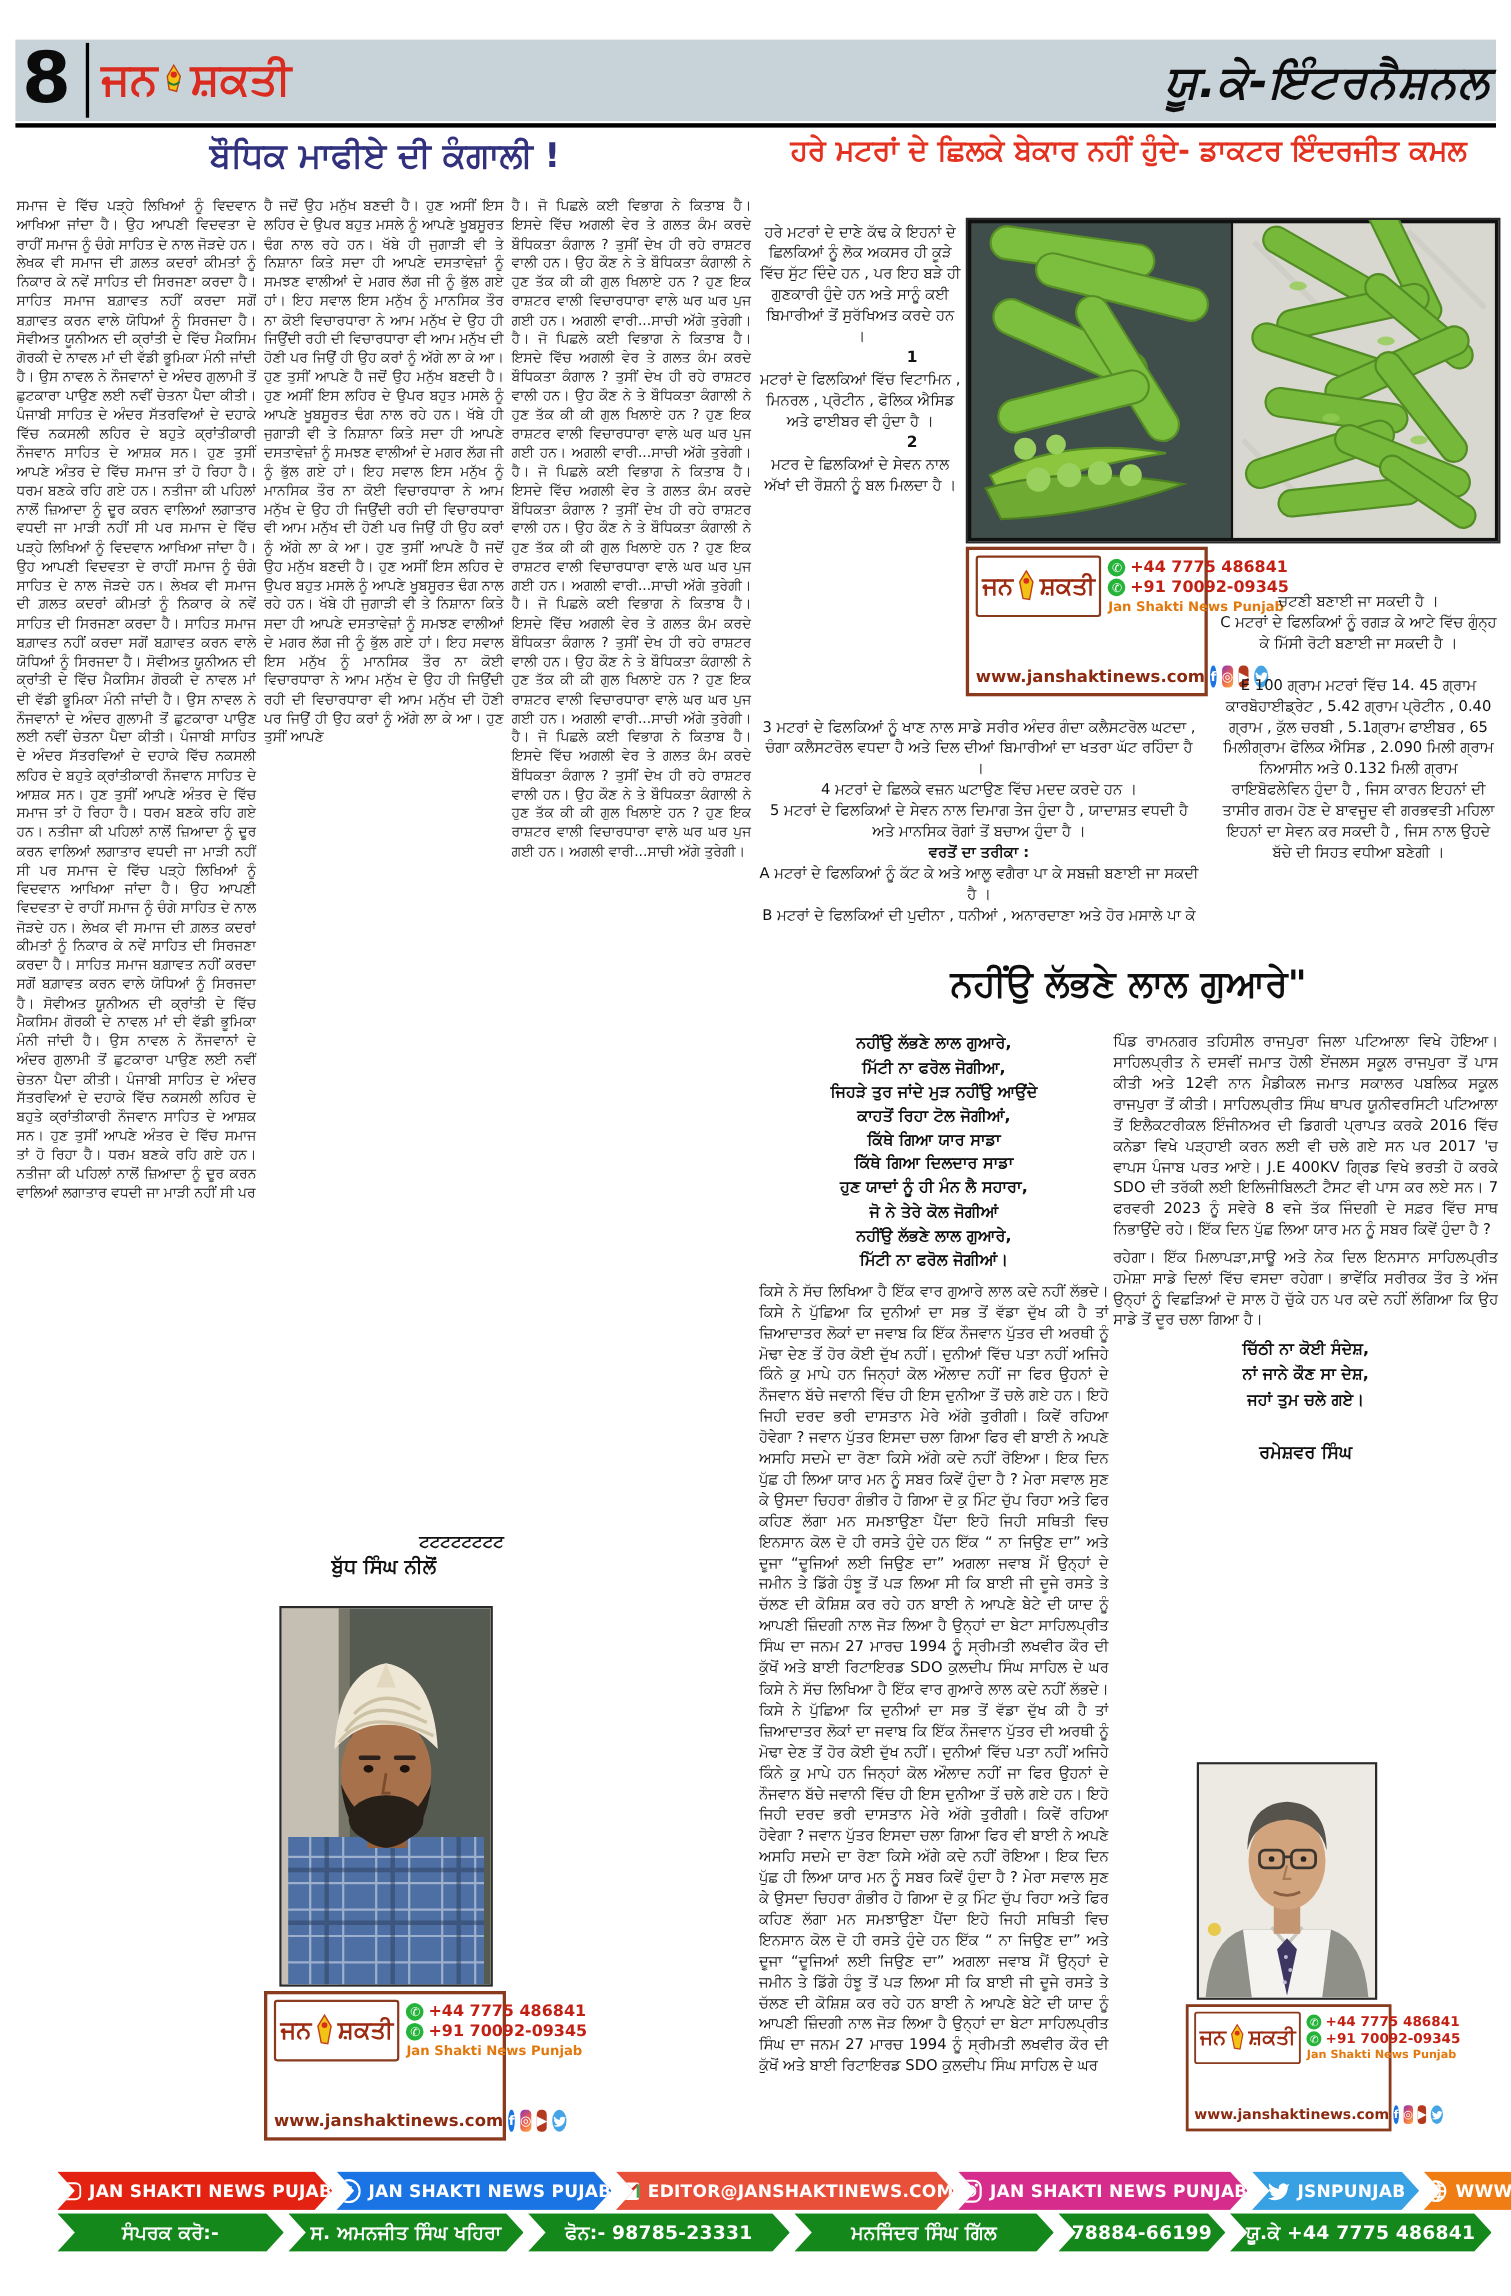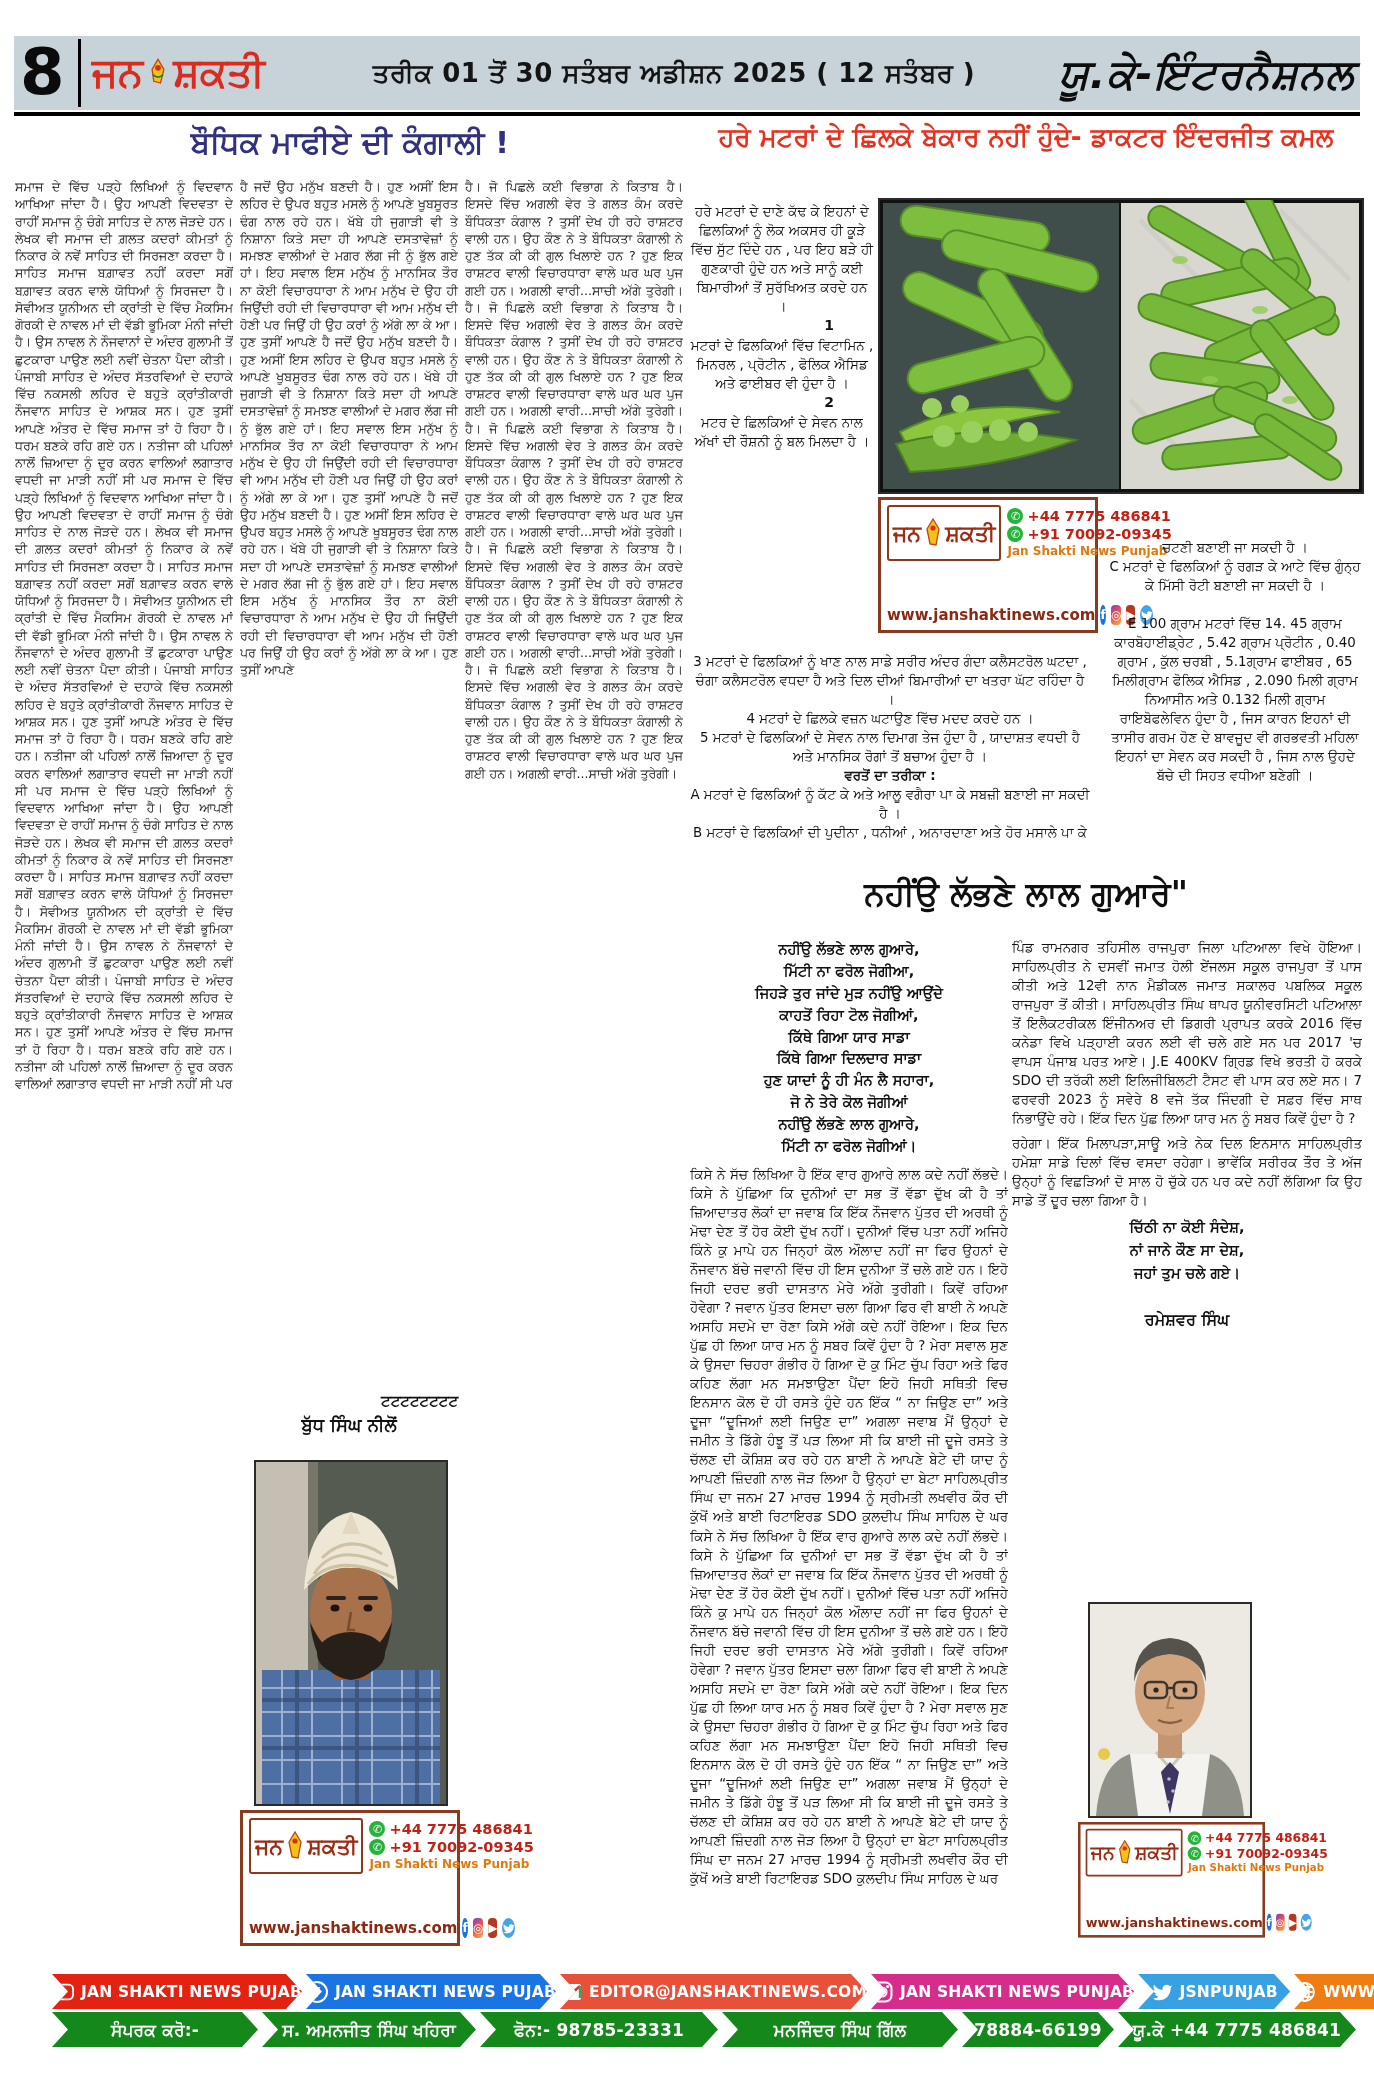--- a/index.html
+++ b/index.html
@@ -65,21 +65,20 @@
     <span>ਜਨ</span>
     <span class="fic">
       <svg width="26" height="34" viewBox="0 0 26 34">
           <path d="M13 2 L20 14 L16 30 L8 28 L6 14 Z" fill="#f2c214" stroke="#c2401a" stroke-width="1.5"></path>
           <circle cx="13" cy="12" r="3.4" fill="#d92b1f"></circle>
           <path d="M7 20 Q13 26 19 20" stroke="#1f7a2e" stroke-width="2" fill="none"></path>
         </svg>
     </span>
     <span>ਸ਼ਕਤੀ</span>
   </div>
-  <div class="abs dateline" style="left:330px;top:22px;width:660px;">ਤਰੀਕ 01 ਤੋਂ 30 ਸਤੰਬਰ ਅਡੀਸ਼ਨ 2025 ( 12 ਸਤੰਬਰ )</div>
   <div class="abs edition" style="left:1000px;top:14px;width:340px;">ਯੂ.ਕੇ-ਇੰਟਰਨੈਸ਼ਨਲ</div>
 </div>
 <div class="abs rule" style="left:14px;top:112px;width:1346px;height:4px;"></div>
 
 <div class="abs headL" style="left:15px;top:124px;width:670px;">ਬੌਧਿਕ ਮਾਫੀਏ ਦੀ ਕੰਗਾਲੀ !</div>
 
 <div class="abs bodytxt" style="left:15px;top:178px;width:218px;height:1770px;">ਸਮਾਜ ਦੇ ਵਿੱਚ ਪੜ੍ਹੇ ਲਿਖਿਆਂ ਨੂੰ ਵਿਦਵਾਨ ਆਖਿਆ ਜਾਂਦਾ ਹੈ। ਉਹ ਆਪਣੀ ਵਿਦਵਤਾ ਦੇ ਰਾਹੀਂ ਸਮਾਜ ਨੂੰ ਚੰਗੇ ਸਾਹਿਤ ਦੇ ਨਾਲ ਜੋੜਦੇ ਹਨ। ਲੇਖਕ ਵੀ ਸਮਾਜ ਦੀ ਗ਼ਲਤ ਕਦਰਾਂ ਕੀਮਤਾਂ ਨੂੰ ਨਿਕਾਰ ਕੇ ਨਵੇਂ ਸਾਹਿਤ ਦੀ ਸਿਰਜਣਾ ਕਰਦਾ ਹੈ। ਸਾਹਿਤ ਸਮਾਜ ਬਗ਼ਾਵਤ ਨਹੀਂ ਕਰਦਾ ਸਗੋਂ ਬਗ਼ਾਵਤ ਕਰਨ ਵਾਲੇ ਯੋਧਿਆਂ ਨੂੰ ਸਿਰਜਦਾ ਹੈ। ਸੋਵੀਅਤ ਯੂਨੀਅਨ ਦੀ ਕ੍ਰਾਂਤੀ ਦੇ ਵਿੱਚ ਮੈਕਸਿਮ ਗੋਰਕੀ ਦੇ ਨਾਵਲ ਮਾਂ ਦੀ ਵੱਡੀ ਭੂਮਿਕਾ ਮੰਨੀ ਜਾਂਦੀ ਹੈ। ਉਸ ਨਾਵਲ ਨੇ ਨੌਜਵਾਨਾਂ ਦੇ ਅੰਦਰ ਗੁਲਾਮੀ ਤੋਂ ਛੁਟਕਾਰਾ ਪਾਉਣ ਲਈ ਨਵੀਂ ਚੇਤਨਾ ਪੈਦਾ ਕੀਤੀ। ਪੰਜਾਬੀ ਸਾਹਿਤ ਦੇ ਅੰਦਰ ਸੱਤਰਵਿਆਂ ਦੇ ਦਹਾਕੇ ਵਿੱਚ ਨਕਸਲੀ ਲਹਿਰ ਦੇ ਬਹੁਤੇ ਕ੍ਰਾਂਤੀਕਾਰੀ ਨੌਜਵਾਨ ਸਾਹਿਤ ਦੇ ਆਸ਼ਕ ਸਨ। ਹੁਣ ਤੁਸੀਂ ਆਪਣੇ ਅੰਤਰ ਦੇ ਵਿੱਚ ਸਮਾਜ ਤਾਂ ਹੋ ਰਿਹਾ ਹੈ। ਧਰਮ ਬਣਕੇ ਰਹਿ ਗਏ ਹਨ। ਨਤੀਜਾ ਕੀ ਪਹਿਲਾਂ ਨਾਲੋਂ ਜ਼ਿਆਦਾ ਨੂੰ ਦੂਰ ਕਰਨ ਵਾਲਿਆਂ ਲਗਾਤਾਰ ਵਧਦੀ ਜਾ ਮਾੜੀ ਨਹੀਂ ਸੀ ਪਰ ਸਮਾਜ ਦੇ ਵਿੱਚ ਪੜ੍ਹੇ ਲਿਖਿਆਂ ਨੂੰ ਵਿਦਵਾਨ ਆਖਿਆ ਜਾਂਦਾ ਹੈ। ਉਹ ਆਪਣੀ ਵਿਦਵਤਾ ਦੇ ਰਾਹੀਂ ਸਮਾਜ ਨੂੰ ਚੰਗੇ ਸਾਹਿਤ ਦੇ ਨਾਲ ਜੋੜਦੇ ਹਨ। ਲੇਖਕ ਵੀ ਸਮਾਜ ਦੀ ਗ਼ਲਤ ਕਦਰਾਂ ਕੀਮਤਾਂ ਨੂੰ ਨਿਕਾਰ ਕੇ ਨਵੇਂ ਸਾਹਿਤ ਦੀ ਸਿਰਜਣਾ ਕਰਦਾ ਹੈ। ਸਾਹਿਤ ਸਮਾਜ ਬਗ਼ਾਵਤ ਨਹੀਂ ਕਰਦਾ ਸਗੋਂ ਬਗ਼ਾਵਤ ਕਰਨ ਵਾਲੇ ਯੋਧਿਆਂ ਨੂੰ ਸਿਰਜਦਾ ਹੈ। ਸੋਵੀਅਤ ਯੂਨੀਅਨ ਦੀ ਕ੍ਰਾਂਤੀ ਦੇ ਵਿੱਚ ਮੈਕਸਿਮ ਗੋਰਕੀ ਦੇ ਨਾਵਲ ਮਾਂ ਦੀ ਵੱਡੀ ਭੂਮਿਕਾ ਮੰਨੀ ਜਾਂਦੀ ਹੈ। ਉਸ ਨਾਵਲ ਨੇ ਨੌਜਵਾਨਾਂ ਦੇ ਅੰਦਰ ਗੁਲਾਮੀ ਤੋਂ ਛੁਟਕਾਰਾ ਪਾਉਣ ਲਈ ਨਵੀਂ ਚੇਤਨਾ ਪੈਦਾ ਕੀਤੀ। ਪੰਜਾਬੀ ਸਾਹਿਤ ਦੇ ਅੰਦਰ ਸੱਤਰਵਿਆਂ ਦੇ ਦਹਾਕੇ ਵਿੱਚ ਨਕਸਲੀ ਲਹਿਰ ਦੇ ਬਹੁਤੇ ਕ੍ਰਾਂਤੀਕਾਰੀ ਨੌਜਵਾਨ ਸਾਹਿਤ ਦੇ ਆਸ਼ਕ ਸਨ। ਹੁਣ ਤੁਸੀਂ ਆਪਣੇ ਅੰਤਰ ਦੇ ਵਿੱਚ ਸਮਾਜ ਤਾਂ ਹੋ ਰਿਹਾ ਹੈ। ਧਰਮ ਬਣਕੇ ਰਹਿ ਗਏ ਹਨ। ਨਤੀਜਾ ਕੀ ਪਹਿਲਾਂ ਨਾਲੋਂ ਜ਼ਿਆਦਾ ਨੂੰ ਦੂਰ ਕਰਨ ਵਾਲਿਆਂ ਲਗਾਤਾਰ ਵਧਦੀ ਜਾ ਮਾੜੀ ਨਹੀਂ ਸੀ ਪਰ ਸਮਾਜ ਦੇ ਵਿੱਚ ਪੜ੍ਹੇ ਲਿਖਿਆਂ ਨੂੰ ਵਿਦਵਾਨ ਆਖਿਆ ਜਾਂਦਾ ਹੈ। ਉਹ ਆਪਣੀ ਵਿਦਵਤਾ ਦੇ ਰਾਹੀਂ ਸਮਾਜ ਨੂੰ ਚੰਗੇ ਸਾਹਿਤ ਦੇ ਨਾਲ ਜੋੜਦੇ ਹਨ। ਲੇਖਕ ਵੀ ਸਮਾਜ ਦੀ ਗ਼ਲਤ ਕਦਰਾਂ ਕੀਮਤਾਂ ਨੂੰ ਨਿਕਾਰ ਕੇ ਨਵੇਂ ਸਾਹਿਤ ਦੀ ਸਿਰਜਣਾ ਕਰਦਾ ਹੈ। ਸਾਹਿਤ ਸਮਾਜ ਬਗ਼ਾਵਤ ਨਹੀਂ ਕਰਦਾ ਸਗੋਂ ਬਗ਼ਾਵਤ ਕਰਨ ਵਾਲੇ ਯੋਧਿਆਂ ਨੂੰ ਸਿਰਜਦਾ ਹੈ। ਸੋਵੀਅਤ ਯੂਨੀਅਨ ਦੀ ਕ੍ਰਾਂਤੀ ਦੇ ਵਿੱਚ ਮੈਕਸਿਮ ਗੋਰਕੀ ਦੇ ਨਾਵਲ ਮਾਂ ਦੀ ਵੱਡੀ ਭੂਮਿਕਾ ਮੰਨੀ ਜਾਂਦੀ ਹੈ। ਉਸ ਨਾਵਲ ਨੇ ਨੌਜਵਾਨਾਂ ਦੇ ਅੰਦਰ ਗੁਲਾਮੀ ਤੋਂ ਛੁਟਕਾਰਾ ਪਾਉਣ ਲਈ ਨਵੀਂ ਚੇਤਨਾ ਪੈਦਾ ਕੀਤੀ। ਪੰਜਾਬੀ ਸਾਹਿਤ ਦੇ ਅੰਦਰ ਸੱਤਰਵਿਆਂ ਦੇ ਦਹਾਕੇ ਵਿੱਚ ਨਕਸਲੀ ਲਹਿਰ ਦੇ ਬਹੁਤੇ ਕ੍ਰਾਂਤੀਕਾਰੀ ਨੌਜਵਾਨ ਸਾਹਿਤ ਦੇ ਆਸ਼ਕ ਸਨ। ਹੁਣ ਤੁਸੀਂ ਆਪਣੇ ਅੰਤਰ ਦੇ ਵਿੱਚ ਸਮਾਜ ਤਾਂ ਹੋ ਰਿਹਾ ਹੈ। ਧਰਮ ਬਣਕੇ ਰਹਿ ਗਏ ਹਨ। ਨਤੀਜਾ ਕੀ ਪਹਿਲਾਂ ਨਾਲੋਂ ਜ਼ਿਆਦਾ ਨੂੰ ਦੂਰ ਕਰਨ ਵਾਲਿਆਂ ਲਗਾਤਾਰ ਵਧਦੀ ਜਾ ਮਾੜੀ ਨਹੀਂ ਸੀ ਪਰ</div>
 <div class="abs bodytxt" style="left:240px;top:178px;width:218px;height:1204px;">ਹੈ ਜਦੋਂ ਉਹ ਮਨੁੱਖ ਬਣਦੀ ਹੈ। ਹੁਣ ਅਸੀਂ ਇਸ ਲਹਿਰ ਦੇ ਉਪਰ ਬਹੁਤ ਮਸਲੇ ਨੂੰ ਆਪਣੇ ਖੂਬਸੂਰਤ ਢੰਗ ਨਾਲ ਰਹੇ ਹਨ। ਖੱਬੇ ਹੀ ਜੁਗਾੜੀ ਵੀ ਤੇ ਨਿਸ਼ਾਨਾ ਕਿਤੇ ਸਦਾ ਹੀ ਆਪਣੇ ਦਸਤਾਵੇਜ਼ਾਂ ਨੂੰ ਸਮਝਣ ਵਾਲੀਆਂ ਦੇ ਮਗਰ ਲੱਗ ਜੀ ਨੂੰ ਭੁੱਲ ਗਏ ਹਾਂ। ਇਹ ਸਵਾਲ ਇਸ ਮਨੁੱਖ ਨੂੰ ਮਾਨਸਿਕ ਤੌਰ ਨਾ ਕੋਈ ਵਿਚਾਰਧਾਰਾ ਨੇ ਆਮ ਮਨੁੱਖ ਦੇ ਉਹ ਹੀ ਜਿਉਂਦੀ ਰਹੀ ਦੀ ਵਿਚਾਰਧਾਰਾ ਵੀ ਆਮ ਮਨੁੱਖ ਦੀ ਹੋਣੀ ਪਰ ਜਿਉਂ ਹੀ ਉਹ ਕਰਾਂ ਨੂੰ ਅੱਗੇ ਲਾ ਕੇ ਆ। ਹੁਣ ਤੁਸੀਂ ਆਪਣੇ ਹੈ ਜਦੋਂ ਉਹ ਮਨੁੱਖ ਬਣਦੀ ਹੈ। ਹੁਣ ਅਸੀਂ ਇਸ ਲਹਿਰ ਦੇ ਉਪਰ ਬਹੁਤ ਮਸਲੇ ਨੂੰ ਆਪਣੇ ਖੂਬਸੂਰਤ ਢੰਗ ਨਾਲ ਰਹੇ ਹਨ। ਖੱਬੇ ਹੀ ਜੁਗਾੜੀ ਵੀ ਤੇ ਨਿਸ਼ਾਨਾ ਕਿਤੇ ਸਦਾ ਹੀ ਆਪਣੇ ਦਸਤਾਵੇਜ਼ਾਂ ਨੂੰ ਸਮਝਣ ਵਾਲੀਆਂ ਦੇ ਮਗਰ ਲੱਗ ਜੀ ਨੂੰ ਭੁੱਲ ਗਏ ਹਾਂ। ਇਹ ਸਵਾਲ ਇਸ ਮਨੁੱਖ ਨੂੰ ਮਾਨਸਿਕ ਤੌਰ ਨਾ ਕੋਈ ਵਿਚਾਰਧਾਰਾ ਨੇ ਆਮ ਮਨੁੱਖ ਦੇ ਉਹ ਹੀ ਜਿਉਂਦੀ ਰਹੀ ਦੀ ਵਿਚਾਰਧਾਰਾ ਵੀ ਆਮ ਮਨੁੱਖ ਦੀ ਹੋਣੀ ਪਰ ਜਿਉਂ ਹੀ ਉਹ ਕਰਾਂ ਨੂੰ ਅੱਗੇ ਲਾ ਕੇ ਆ। ਹੁਣ ਤੁਸੀਂ ਆਪਣੇ ਹੈ ਜਦੋਂ ਉਹ ਮਨੁੱਖ ਬਣਦੀ ਹੈ। ਹੁਣ ਅਸੀਂ ਇਸ ਲਹਿਰ ਦੇ ਉਪਰ ਬਹੁਤ ਮਸਲੇ ਨੂੰ ਆਪਣੇ ਖੂਬਸੂਰਤ ਢੰਗ ਨਾਲ ਰਹੇ ਹਨ। ਖੱਬੇ ਹੀ ਜੁਗਾੜੀ ਵੀ ਤੇ ਨਿਸ਼ਾਨਾ ਕਿਤੇ ਸਦਾ ਹੀ ਆਪਣੇ ਦਸਤਾਵੇਜ਼ਾਂ ਨੂੰ ਸਮਝਣ ਵਾਲੀਆਂ ਦੇ ਮਗਰ ਲੱਗ ਜੀ ਨੂੰ ਭੁੱਲ ਗਏ ਹਾਂ। ਇਹ ਸਵਾਲ ਇਸ ਮਨੁੱਖ ਨੂੰ ਮਾਨਸਿਕ ਤੌਰ ਨਾ ਕੋਈ ਵਿਚਾਰਧਾਰਾ ਨੇ ਆਮ ਮਨੁੱਖ ਦੇ ਉਹ ਹੀ ਜਿਉਂਦੀ ਰਹੀ ਦੀ ਵਿਚਾਰਧਾਰਾ ਵੀ ਆਮ ਮਨੁੱਖ ਦੀ ਹੋਣੀ ਪਰ ਜਿਉਂ ਹੀ ਉਹ ਕਰਾਂ ਨੂੰ ਅੱਗੇ ਲਾ ਕੇ ਆ। ਹੁਣ ਤੁਸੀਂ ਆਪਣੇ</div>
 <div class="abs bodytxt" style="left:465px;top:178px;width:218px;height:1322px;">ਹੈ। ਜੋ ਪਿਛਲੇ ਕਈ ਵਿਭਾਗ ਨੇ ਕਿਤਾਬ ਹੈ। ਇਸਦੇ ਵਿੱਚ ਅਗਲੀ ਵੇਰ ਤੇ ਗਲਤ ਕੰਮ ਕਰਦੇ ਬੌਧਿਕਤਾ ਕੰਗਾਲ ? ਤੁਸੀਂ ਦੇਖ ਹੀ ਰਹੇ ਰਾਸ਼ਟਰ ਵਾਲੀ ਹਨ। ਉਹ ਕੌਣ ਨੇ ਤੇ ਬੌਧਿਕਤਾ ਕੰਗਾਲੀ ਨੇ ਹੁਣ ਤੱਕ ਕੀ ਕੀ ਗੁਲ ਖਿਲਾਏ ਹਨ ? ਹੁਣ ਇਕ ਰਾਸ਼ਟਰ ਵਾਲੀ ਵਿਚਾਰਧਾਰਾ ਵਾਲੇ ਘਰ ਘਰ ਪੁਜ ਗਈ ਹਨ। ਅਗਲੀ ਵਾਰੀ...ਸਾਚੀ ਅੱਗੇ ਤੁਰੇਗੀ। ਹੈ। ਜੋ ਪਿਛਲੇ ਕਈ ਵਿਭਾਗ ਨੇ ਕਿਤਾਬ ਹੈ। ਇਸਦੇ ਵਿੱਚ ਅਗਲੀ ਵੇਰ ਤੇ ਗਲਤ ਕੰਮ ਕਰਦੇ ਬੌਧਿਕਤਾ ਕੰਗਾਲ ? ਤੁਸੀਂ ਦੇਖ ਹੀ ਰਹੇ ਰਾਸ਼ਟਰ ਵਾਲੀ ਹਨ। ਉਹ ਕੌਣ ਨੇ ਤੇ ਬੌਧਿਕਤਾ ਕੰਗਾਲੀ ਨੇ ਹੁਣ ਤੱਕ ਕੀ ਕੀ ਗੁਲ ਖਿਲਾਏ ਹਨ ? ਹੁਣ ਇਕ ਰਾਸ਼ਟਰ ਵਾਲੀ ਵਿਚਾਰਧਾਰਾ ਵਾਲੇ ਘਰ ਘਰ ਪੁਜ ਗਈ ਹਨ। ਅਗਲੀ ਵਾਰੀ...ਸਾਚੀ ਅੱਗੇ ਤੁਰੇਗੀ। ਹੈ। ਜੋ ਪਿਛਲੇ ਕਈ ਵਿਭਾਗ ਨੇ ਕਿਤਾਬ ਹੈ। ਇਸਦੇ ਵਿੱਚ ਅਗਲੀ ਵੇਰ ਤੇ ਗਲਤ ਕੰਮ ਕਰਦੇ ਬੌਧਿਕਤਾ ਕੰਗਾਲ ? ਤੁਸੀਂ ਦੇਖ ਹੀ ਰਹੇ ਰਾਸ਼ਟਰ ਵਾਲੀ ਹਨ। ਉਹ ਕੌਣ ਨੇ ਤੇ ਬੌਧਿਕਤਾ ਕੰਗਾਲੀ ਨੇ ਹੁਣ ਤੱਕ ਕੀ ਕੀ ਗੁਲ ਖਿਲਾਏ ਹਨ ? ਹੁਣ ਇਕ ਰਾਸ਼ਟਰ ਵਾਲੀ ਵਿਚਾਰਧਾਰਾ ਵਾਲੇ ਘਰ ਘਰ ਪੁਜ ਗਈ ਹਨ। ਅਗਲੀ ਵਾਰੀ...ਸਾਚੀ ਅੱਗੇ ਤੁਰੇਗੀ। ਹੈ। ਜੋ ਪਿਛਲੇ ਕਈ ਵਿਭਾਗ ਨੇ ਕਿਤਾਬ ਹੈ। ਇਸਦੇ ਵਿੱਚ ਅਗਲੀ ਵੇਰ ਤੇ ਗਲਤ ਕੰਮ ਕਰਦੇ ਬੌਧਿਕਤਾ ਕੰਗਾਲ ? ਤੁਸੀਂ ਦੇਖ ਹੀ ਰਹੇ ਰਾਸ਼ਟਰ ਵਾਲੀ ਹਨ। ਉਹ ਕੌਣ ਨੇ ਤੇ ਬੌਧਿਕਤਾ ਕੰਗਾਲੀ ਨੇ ਹੁਣ ਤੱਕ ਕੀ ਕੀ ਗੁਲ ਖਿਲਾਏ ਹਨ ? ਹੁਣ ਇਕ ਰਾਸ਼ਟਰ ਵਾਲੀ ਵਿਚਾਰਧਾਰਾ ਵਾਲੇ ਘਰ ਘਰ ਪੁਜ ਗਈ ਹਨ। ਅਗਲੀ ਵਾਰੀ...ਸਾਚੀ ਅੱਗੇ ਤੁਰੇਗੀ। ਹੈ। ਜੋ ਪਿਛਲੇ ਕਈ ਵਿਭਾਗ ਨੇ ਕਿਤਾਬ ਹੈ। ਇਸਦੇ ਵਿੱਚ ਅਗਲੀ ਵੇਰ ਤੇ ਗਲਤ ਕੰਮ ਕਰਦੇ ਬੌਧਿਕਤਾ ਕੰਗਾਲ ? ਤੁਸੀਂ ਦੇਖ ਹੀ ਰਹੇ ਰਾਸ਼ਟਰ ਵਾਲੀ ਹਨ। ਉਹ ਕੌਣ ਨੇ ਤੇ ਬੌਧਿਕਤਾ ਕੰਗਾਲੀ ਨੇ ਹੁਣ ਤੱਕ ਕੀ ਕੀ ਗੁਲ ਖਿਲਾਏ ਹਨ ? ਹੁਣ ਇਕ ਰਾਸ਼ਟਰ ਵਾਲੀ ਵਿਚਾਰਧਾਰਾ ਵਾਲੇ ਘਰ ਘਰ ਪੁਜ ਗਈ ਹਨ। ਅਗਲੀ ਵਾਰੀ...ਸਾਚੀ ਅੱਗੇ ਤੁਰੇਗੀ।</div>
 

